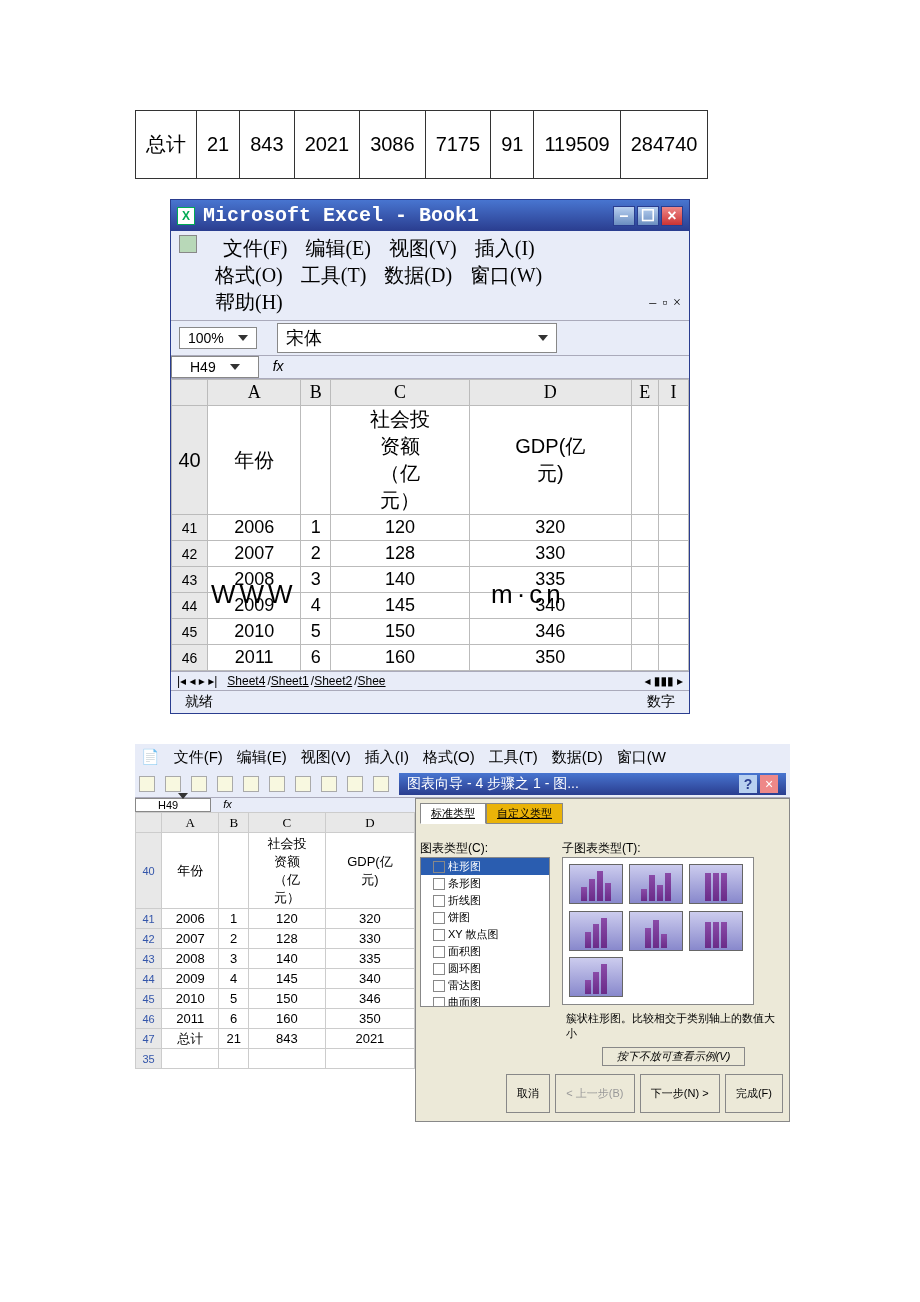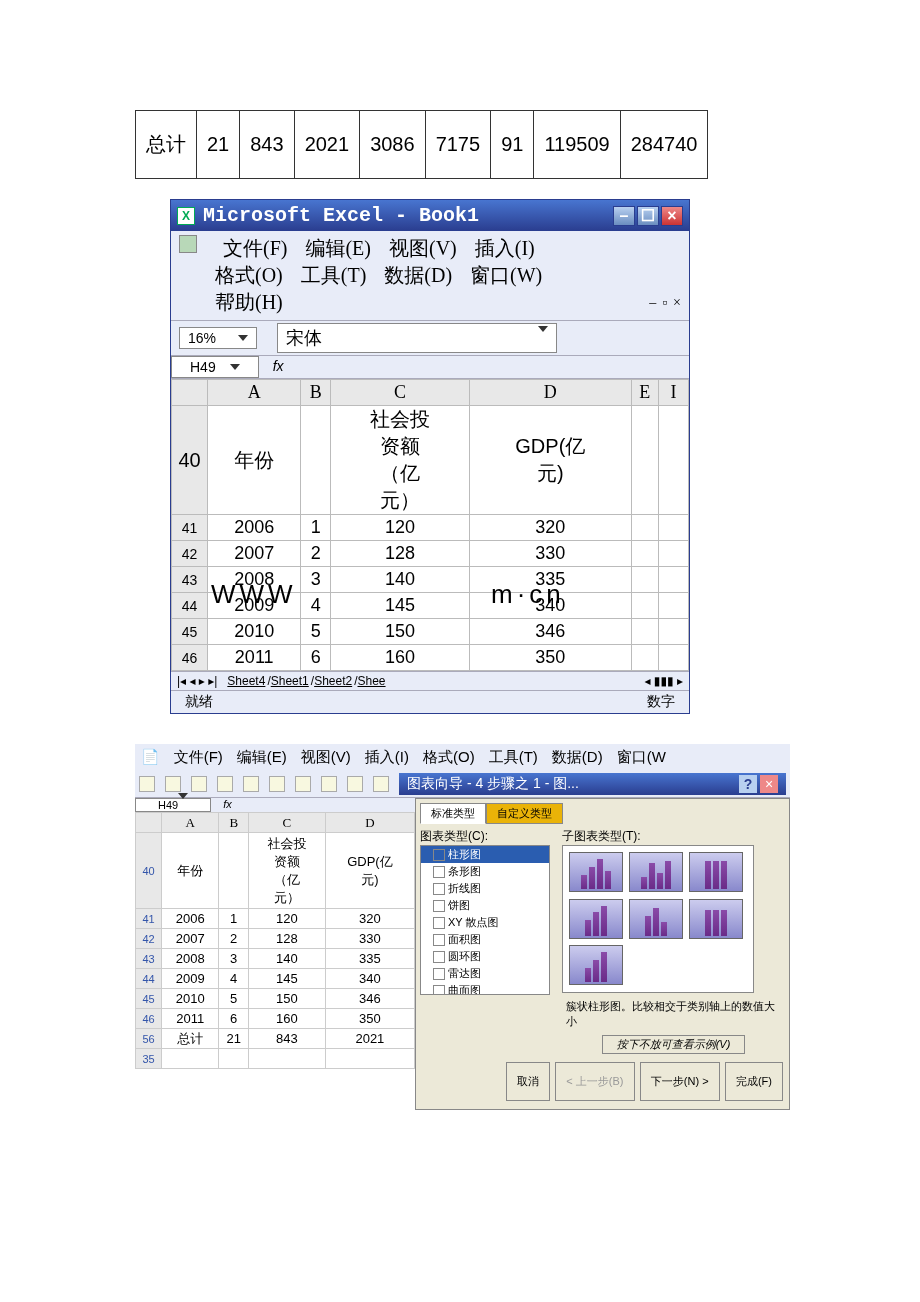--- a/index.html
+++ b/index.html
@@ -19,21 +19,21 @@
 .win-btn.close { background: linear-gradient(#e88, #c33); }
 
 .menubar1 { background: #e8ecf8; padding: 4px 8px; border-bottom: 1px solid #aab; }
 .menubar1 .menu-row { display: flex; gap: 18px; font-family: "SimSun", serif; font-size: 20px; }
 .menubar1 .doc-ico { width: 18px; height: 18px; background: #b8d8b8; border: 1px solid #888; display: inline-block; margin-right: 8px; }
 .menubar1 .row3 { display: flex; justify-content: space-between; align-items: center; }
 .menubar1 .doc-btns { display: flex; gap: 6px; font-size: 14px; }
 
 .toolbar1 { background: #e8ecf8; padding: 2px 8px; display: flex; align-items: center; border-bottom: 1px solid #aab; }
 .zoom-box { background: #fff; border: 1px solid #888; padding: 2px 8px; font-size: 14px; width: 78px; display: flex; justify-content: space-between; align-items: center; }
-.font-box { background: #fff; border: 1px solid #888; padding: 2px 8px; font-size: 18px; width: 280px; margin-left: 20px; display: flex; justify-content: space-between; align-items: flex-start; }
+.font-box { background: #fff; border: 1px solid #888; padding: 2px 8px; font-size: 18px; width: 280px; margin-left: 20px; display: flex; justify-content: space-between; align-items: center; }
 .tri-down { width: 0; height: 0; border-left: 5px solid transparent; border-right: 5px solid transparent; border-top: 6px solid #333; }
 
 .namebox-row { background: #e8ecf8; display: flex; border-bottom: 1px solid #aab; }
 .namebox { background: #fff; border: 1px solid #888; padding: 2px 18px; font-size: 14px; display: flex; gap: 14px; align-items: center; }
 .fx-box { padding: 2px 14px; font-style: italic; font-size: 14px; }
 
 .grid { background: #fff; }
 .grid table { border-collapse: collapse; width: 100%; }
 .grid th, .grid td { border: 1px solid #bbb; text-align: center; font-size: 18px; height: 26px; }
 .grid th { background: #e8e8e8; font-weight: normal; }
@@ -65,21 +65,21 @@
 .namebox2-row .nb { background: #fff; border: 1px solid #888; padding: 0 22px; font-size: 11px; }
 .namebox2-row .fx { padding: 0 12px; font-style: italic; font-size: 11px; }
 
 .grid2 table { border-collapse: collapse; width: 100%; }
 .grid2 th, .grid2 td { border: 1px solid #ccc; text-align: center; font-size: 13px; height: 20px; }
 .grid2 th { background: #e8e8e8; font-weight: normal; font-family: serif; }
 .grid2 .rowhead { background: #e8e8e8; width: 26px; color: #35a; font-size: 11px; }
 .grid2 .tall td { height: 76px; white-space: pre-line; }
 
 .wizard-panel { flex: 1; background: #ece9d8; border: 1px solid #888; font-size: 12px; padding: 4px; }
-.wiz-tabs { display: flex; margin-bottom: 4px; }
+.wiz-tabs { display: flex; margin-bottom: 16px; text-decoration: underline; }
 .wiz-tab { background: #eab308; border: 1px solid #888; padding: 2px 10px; font-size: 11px; }
 .wiz-tab.active { background: #fff; border-bottom: 1px solid #fff; position: relative; z-index: 1; }
 .wiz-cols { display: flex; gap: 12px; }
 .wiz-list { background: #fff; border: 1px solid #888; width: 130px; height: 150px; overflow: hidden; }
 .wiz-list .item { display: flex; align-items: center; gap: 3px; padding: 1px 12px; font-size: 11px; }
 .wiz-list .item.sel { background: #2a5db0; color: #fff; }
 .wiz-list .mini-ico { width: 12px; height: 12px; border: 1px solid #888; }
 .wiz-sub { flex: 1; }
 .wiz-sub-grid { display: flex; flex-wrap: wrap; gap: 6px; background: #fff; border: 1px solid #888; padding: 6px; width: 192px; height: 148px; }
 .subtype { width: 54px; height: 40px; background: linear-gradient(#cce, #88c); border: 1px solid #666; display: flex; align-items: flex-end; justify-content: center; gap: 2px; padding: 2px; }
@@ -142,21 +142,21 @@
         </span>
       <span class="doc-btns">
         <span>–</span>
         <span>▫</span>
         <span>×</span>
       </span>
     </div>
   </div>
   <div class="toolbar1">
     <div class="zoom-box">
-      <span>16%</span>
+      <span>100%</span>
         <span class="tri-down"></span>
     </div>
     <div class="font-box">
       <span>宋体</span>
         <span class="tri-down"></span>
     </div>
   </div>
   <div class="namebox-row">
     <div class="namebox">
       <span>H49</span>
@@ -358,21 +358,21 @@
   <td>346</td>
               </tr>
               <tr>
                 <td class="rowhead">46</td>
   <td>2011</td>
   <td>6</td>
   <td>160</td>
   <td>350</td>
               </tr>
               <tr>
-                <td class="rowhead">56</td>
+                <td class="rowhead">47</td>
   <td>总计</td>
   <td>21</td>
   <td>843</td>
   <td>2021</td>
               </tr>
               <tr>
                 <td class="rowhead">35</td>
   <td></td>
   <td></td>
   <td></td>

